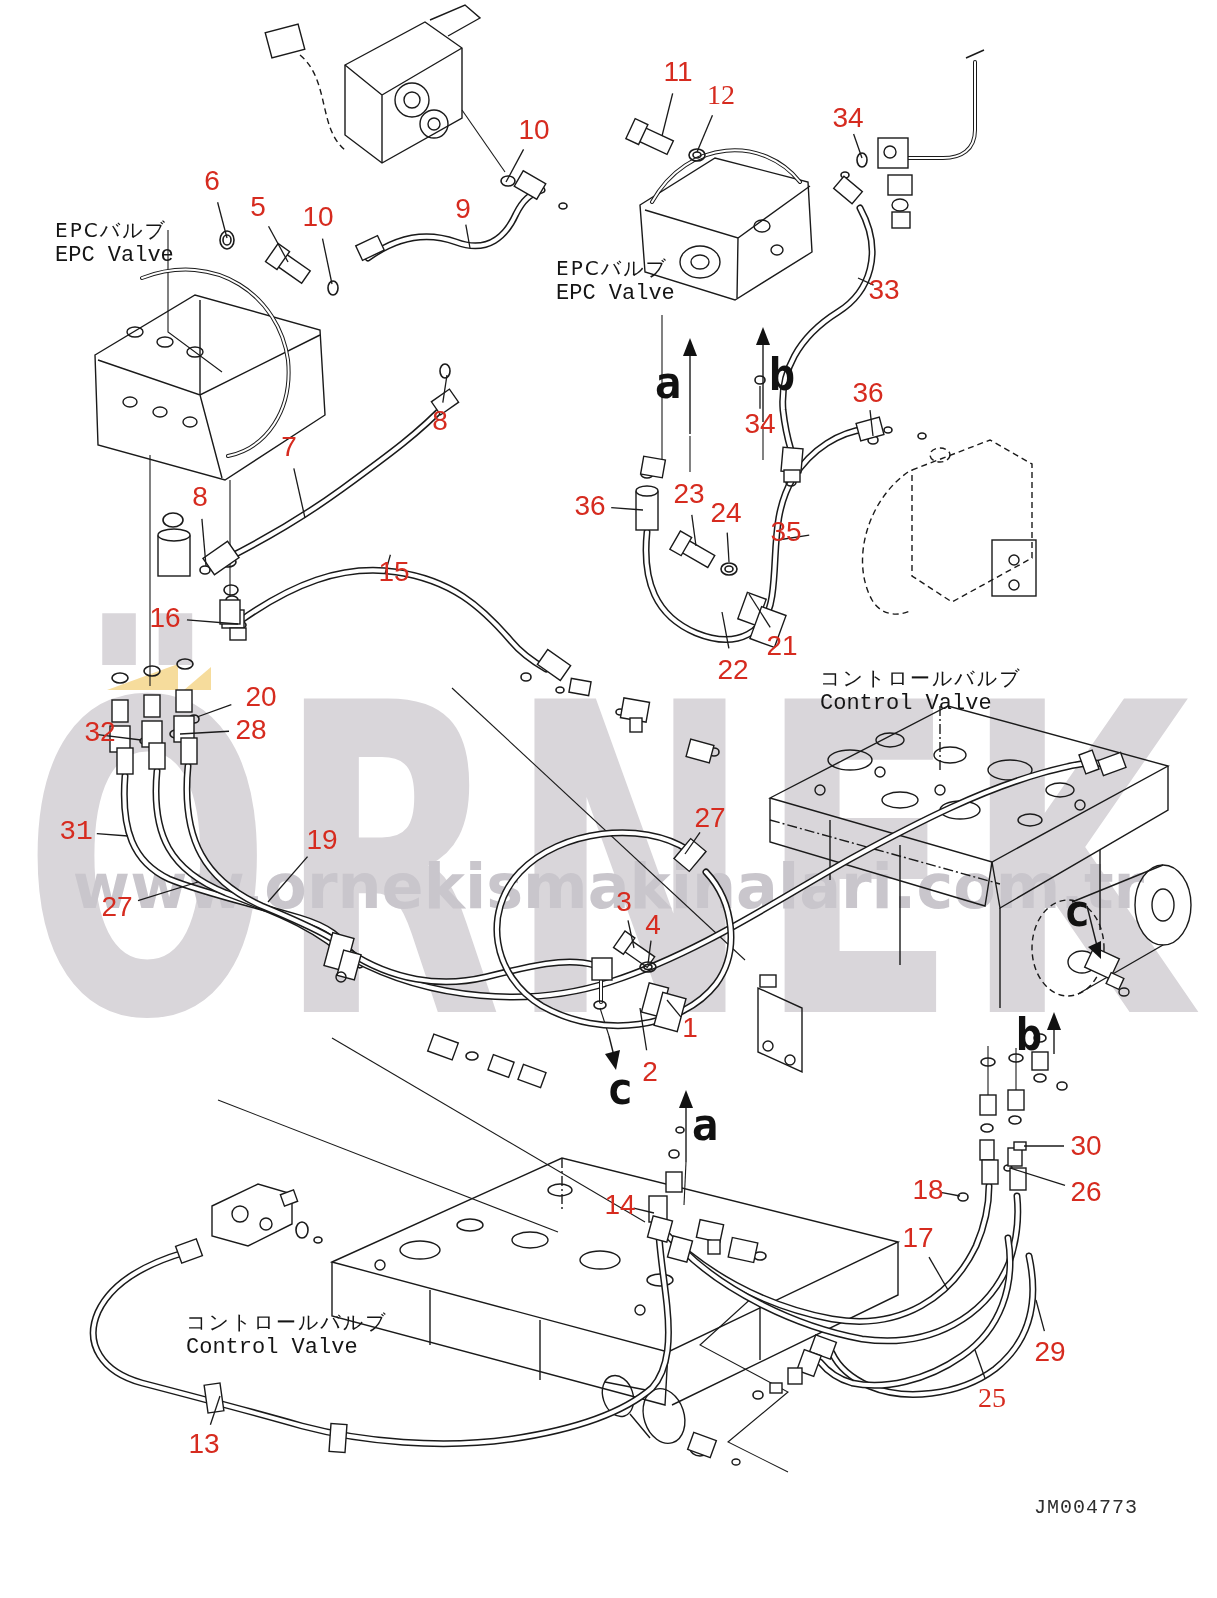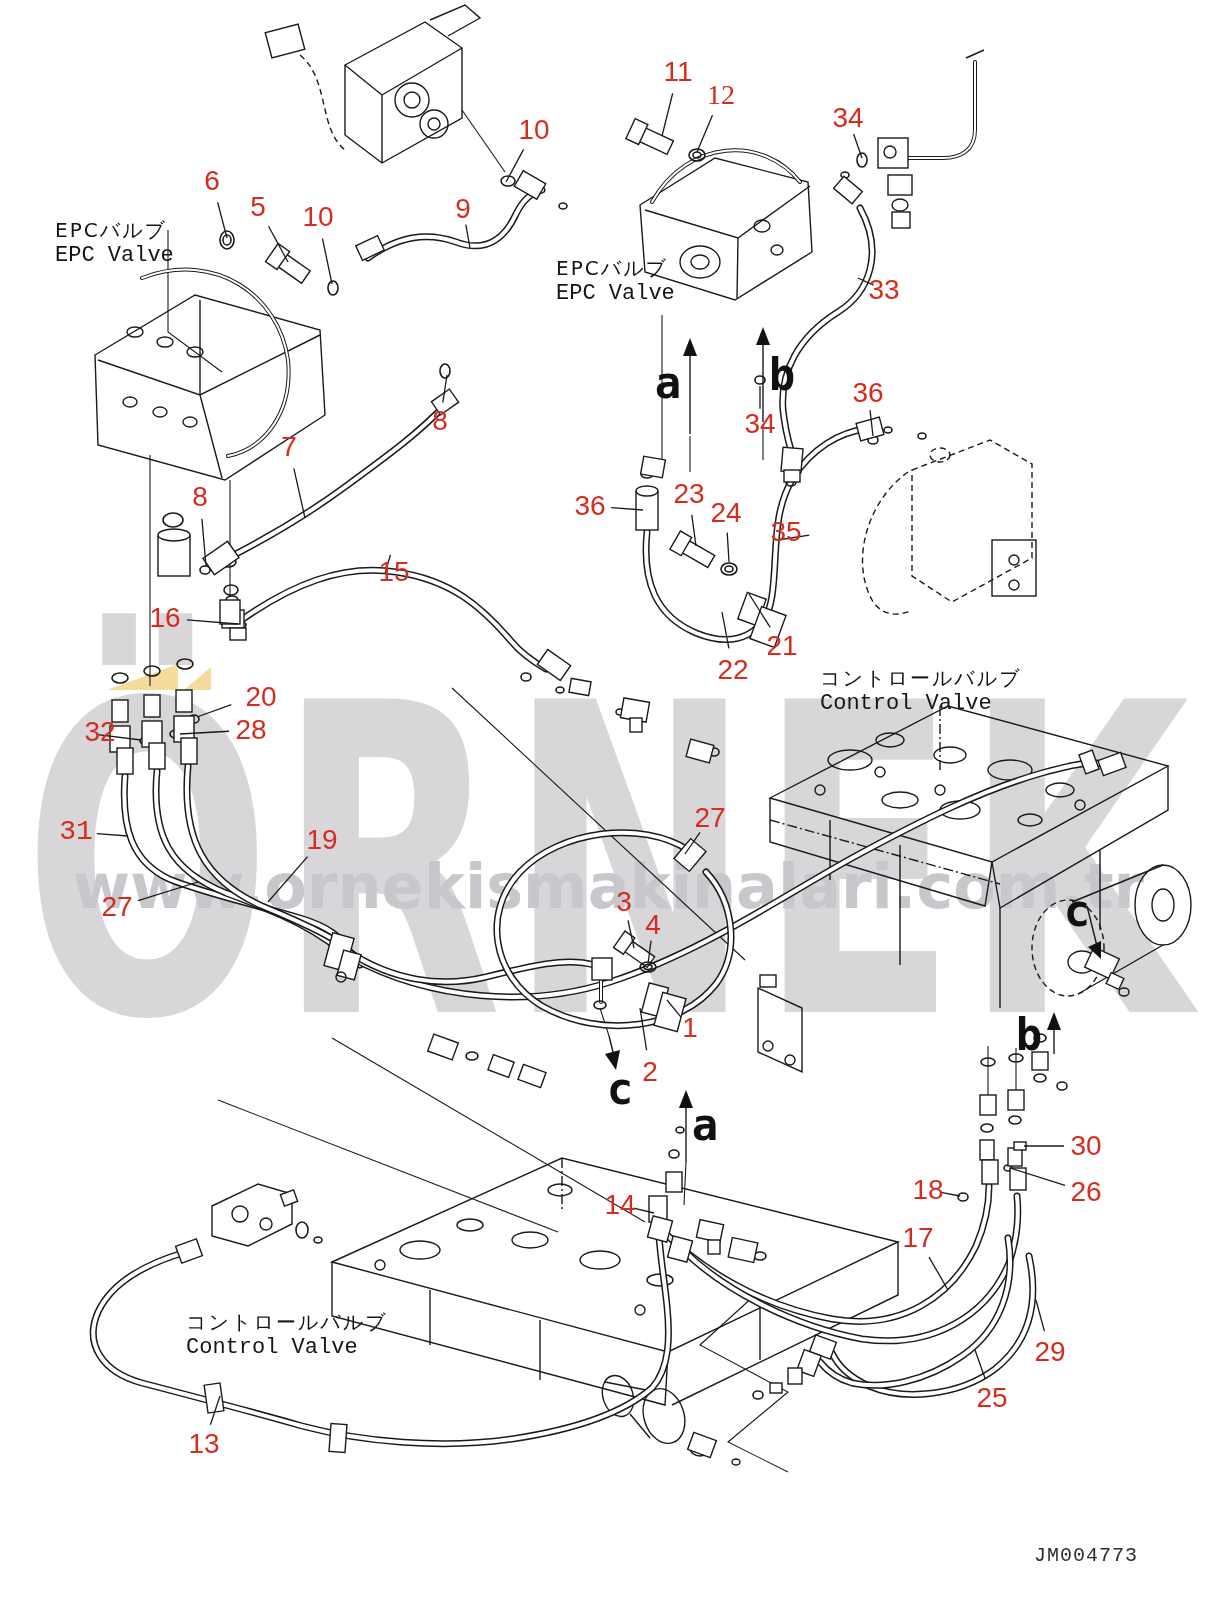--- a/index.html
+++ b/index.html
@@ -30,21 +30,21 @@
   
   .layer{position:absolute;left:0;top:0;width:100%;height:100%;z-index:2;}
   .plabel{position:absolute;transform:translate(-50%,-50%);color:#d62b1f;
           font-family:"Liberation Sans",sans-serif;font-size:28px;line-height:28px;}
   .slabel{position:absolute;transform:translate(-50%,-50%);color:#111;
           font-family:"DejaVu Sans Mono",monospace;font-weight:700;font-size:44px;line-height:44px;}
   .complabel{position:absolute;color:#151515;white-space:nowrap;z-index:2;}
   .complabel .jp{font-family:"DejaVu Sans",sans-serif;font-size:20px;line-height:25px;letter-spacing:2px;}
   .complabel .en{font-family:"Liberation Mono",monospace;font-size:22px;line-height:26px;letter-spacing:0px;}
   .docnum{position:absolute;left:1034px;top:1496px;font-family:"Liberation Mono",monospace;
-          font-size:20px;color:#2e2e2e;letter-spacing:1px;z-index:2;margin-top:48px;}
+          font-size:20px;color:#2e2e2e;letter-spacing:1px;z-index:2;}
 </style>
 </head>
 <body>
 
 <div class="stage">
 
   <div class="wm-brand">ÖRNEK</div>
   <div class="wm-url">www.ornekismakinalari.com.tr</div>
 
   <svg class="art" width="1217" height="1598" viewBox="0 0 1217 1598">
@@ -517,21 +517,21 @@
       <span class="plabel" style="left: 624px; top: 902px;">3</span>
       <span class="plabel" style="left: 653px; top: 925px;">4</span>
       <span class="plabel" style="left: 690px; top: 1028px;">1</span>
       <span class="plabel" style="left: 650px; top: 1072px;">2</span>
       <span class="plabel" style="left: 620px; top: 1205px;">14</span>
       <span class="plabel" style="left: 928px; top: 1190px;">18</span>
       <span class="plabel" style="left: 1086px; top: 1146px;">30</span>
       <span class="plabel" style="left: 1086px; top: 1192px;">26</span>
       <span class="plabel" style="left: 918px; top: 1238px;">17</span>
       <span class="plabel" style="left: 1050px; top: 1352px;">29</span>
-      <span class="plabel" style="left: 992px; top: 1398px;">25</span>
+      <span class="plabel" style="left: 992px; top: 1398px; font-family: Liberation Serif, serif;">25</span>
       <span class="plabel" style="left: 204px; top: 1444px;">13</span>
       <span class="slabel" style="left: 668px; top: 383px;">a</span>
       <span class="slabel" style="left: 782px; top: 375px;">b</span>
       <span class="slabel" style="left: 705px; top: 1125px;">a</span>
       <span class="slabel" style="left: 1029px; top: 1035px;">b</span>
       <span class="slabel" style="left: 620px; top: 1089px;">c</span>
       <span class="slabel" style="left: 1077px; top: 911px;">c</span>
     </div>
 </div>
 

